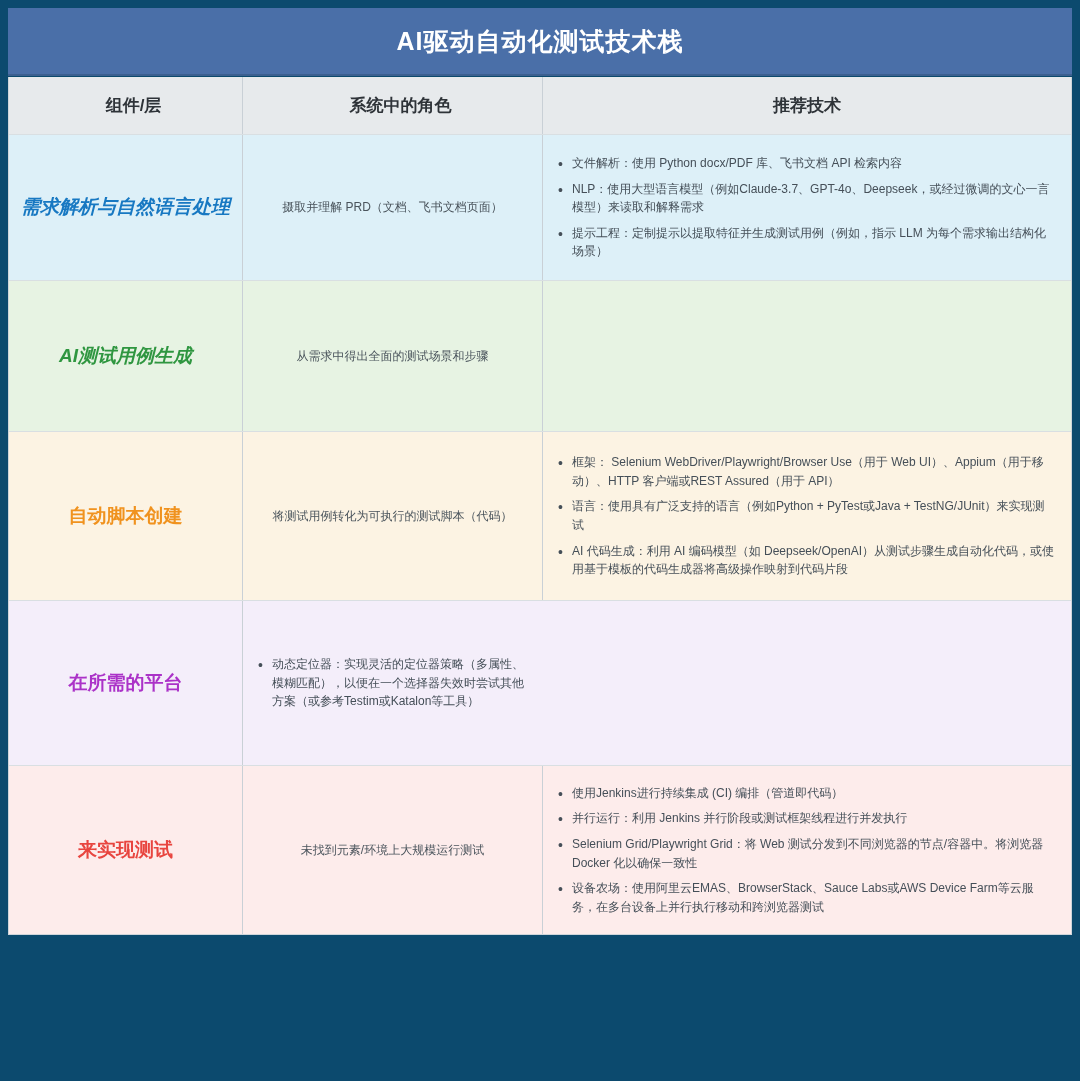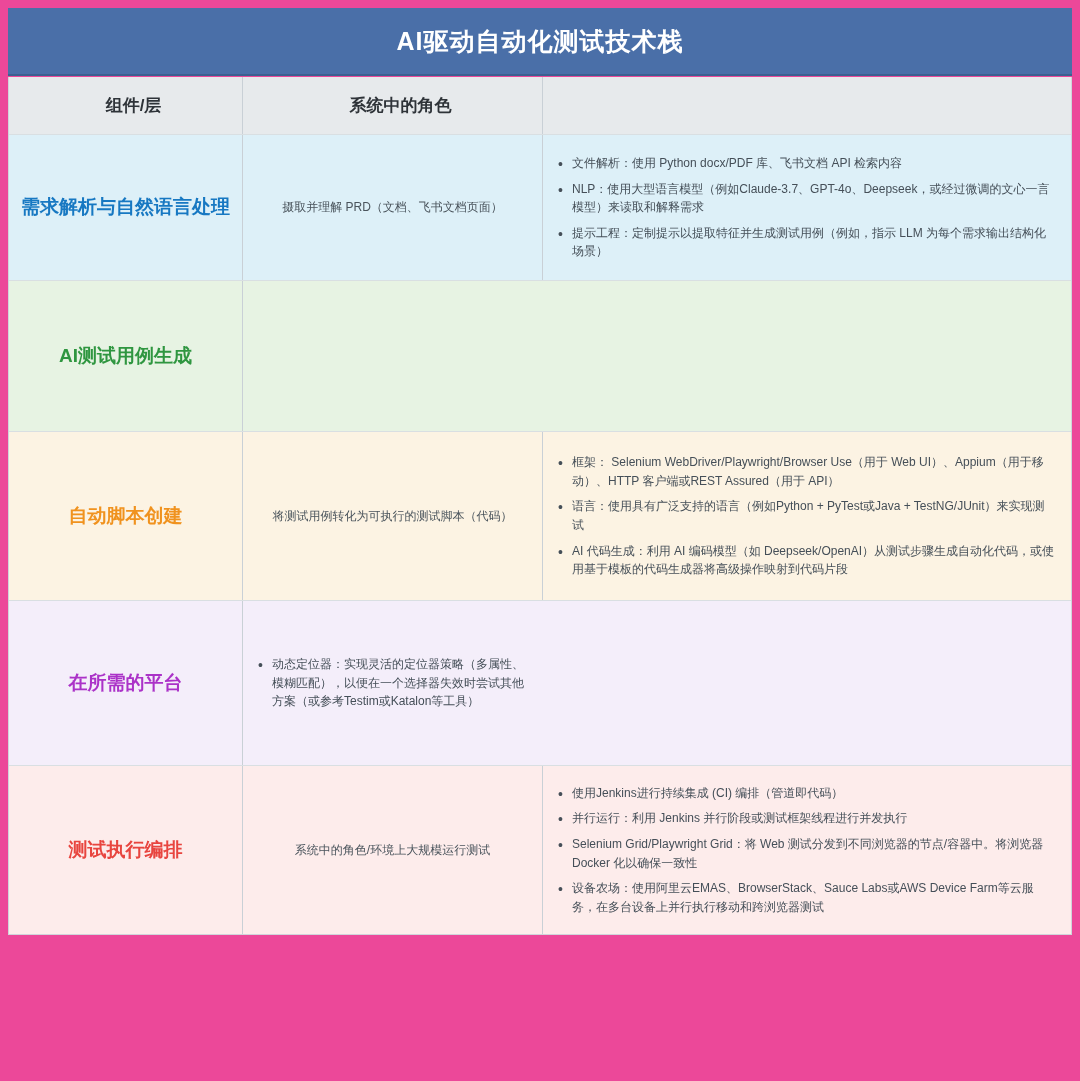--- a/index.html
+++ b/index.html
@@ -1,21 +1,21 @@
 <!DOCTYPE html>
 <html><head>
 <meta charset="utf-8">
 <style>
   html,body{margin:0;padding:0;}
   body{
     width:1080px;height:1081px;background:#ffffff;
     font-family:"Liberation Sans","DejaVu Sans",sans-serif;
     -webkit-font-smoothing:antialiased;
   }
-  .page{position:relative;width:1080px;height:1081px;background:#ec4899;overflow:hidden;}
+  .page{position:relative;width:1080px;height:1081px;background:#0c4a6e;overflow:hidden;}
   .container{position:absolute;left:8px;top:8px;width:1064px;}
 
   .title-bar{
     height:66px;background:#4a6fa8;border-bottom:2px solid #3c6090;
     display:flex;align-items:center;justify-content:center;
   }
   .title-bar span{color:#ffffff;font-size:25px;font-weight:bold;letter-spacing:1px;}
 
   .tbl{border:1px solid #cfd5da;border-top:none;margin-top:1px;}
 
@@ -59,41 +59,45 @@
 
 <div class="page">
   <div class="container">
     <div class="title-bar" style="background: rgb(74, 111, 168); border-bottom-color: rgb(60, 96, 144);">
       <span>AI驱动自动化测试技术栈</span>
     </div>
     <div class="tbl">
       <div class="header-row" style="background: rgb(231, 234, 236);">
         <div class="header-cell">组件/层</div>
         <div class="header-cell">系统中的角色</div>
+        <div class="header-cell">推荐技术</div>
       </div>
       <div id="rows">
   <div class="row" style="background: rgb(221, 240, 248);">
     <div class="cell c1">
-      <span class="component" style="color: rgb(23, 120, 194);">需求解析与自然语言处理</span>
+      <span class="component" style="color: rgb(23, 120, 194); font-style: italic;">需求解析与自然语言处理</span>
     </div>
     <div class="cell c2">
       <span class="role">摄取并理解 PRD（文档、飞书文档页面）</span>
     </div>
     <div class="cell c3">
       <ul class="tech-list">
                 <li>文件解析：使用 Python docx/PDF 库、飞书文档 API 检索内容</li>
                 <li>NLP：使用大型语言模型（例如Claude-3.7、GPT-4o、Deepseek，或经过微调的文心一言模型）来读取和解释需求</li>
                 <li>提示工程：定制提示以提取特征并生成测试用例（例如，指示 LLM 为每个需求输出结构化场景）</li>
               </ul>
     </div>
   </div>
 
   <div class="row" style="background: rgb(231, 243, 227);">
     <div class="cell c1">
-      <span class="component" style="color: rgb(47, 150, 64);">AI测试用例生成</span>
+      <span class="component" style="color: rgb(47, 150, 64); font-style: italic;">AI测试用例生成</span>
+    </div>
+    <div class="cell c2">
+      <span class="role">从需求中得出全面的测试场景和步骤</span>
     </div>
   </div>
 
   <div class="row" style="background: rgb(252, 243, 227);">
     <div class="cell c1">
       <span class="component" style="color: rgb(240, 146, 30);">自动脚本创建</span>
     </div>
     <div class="cell c2">
       <span class="role">将测试用例转化为可执行的测试脚本（代码）</span>
     </div>
@@ -112,24 +116,24 @@
     </div>
     <div class="cell c3">
       <ul class="tech-list">
                 <li>动态定位器：实现灵活的定位器策略（多属性、模糊匹配），以便在一个选择器失效时尝试其他方案（或参考Testim或Katalon等工具）</li>
               </ul>
     </div>
   </div>
 
   <div class="row" style="background: rgb(253, 236, 235);">
     <div class="cell c1">
-      <span class="component" style="color: rgb(232, 69, 63);">测试执行编排</span>
+      <span class="component" style="color: rgb(232, 69, 63);">来实现测试</span>
     </div>
     <div class="cell c2">
-      <span class="role">系统中的角色/环境上大规模运行测试</span>
+      <span class="role">未找到元素/环境上大规模运行测试</span>
     </div>
     <div class="cell c3">
       <ul class="tech-list">
                 <li>使用Jenkins进行持续集成 (CI) 编排（管道即代码）</li>
                 <li>并行运行：利用 Jenkins 并行阶段或测试框架线程进行并发执行</li>
                 <li>Selenium Grid/Playwright Grid：将 Web 测试分发到不同浏览器的节点/容器中。将浏览器 Docker 化以确保一致性</li>
                 <li>设备农场：使用阿里云EMAS、BrowserStack、Sauce Labs或AWS Device Farm等云服务，在多台设备上并行执行移动和跨浏览器测试</li>
               </ul>
     </div>
   </div>

